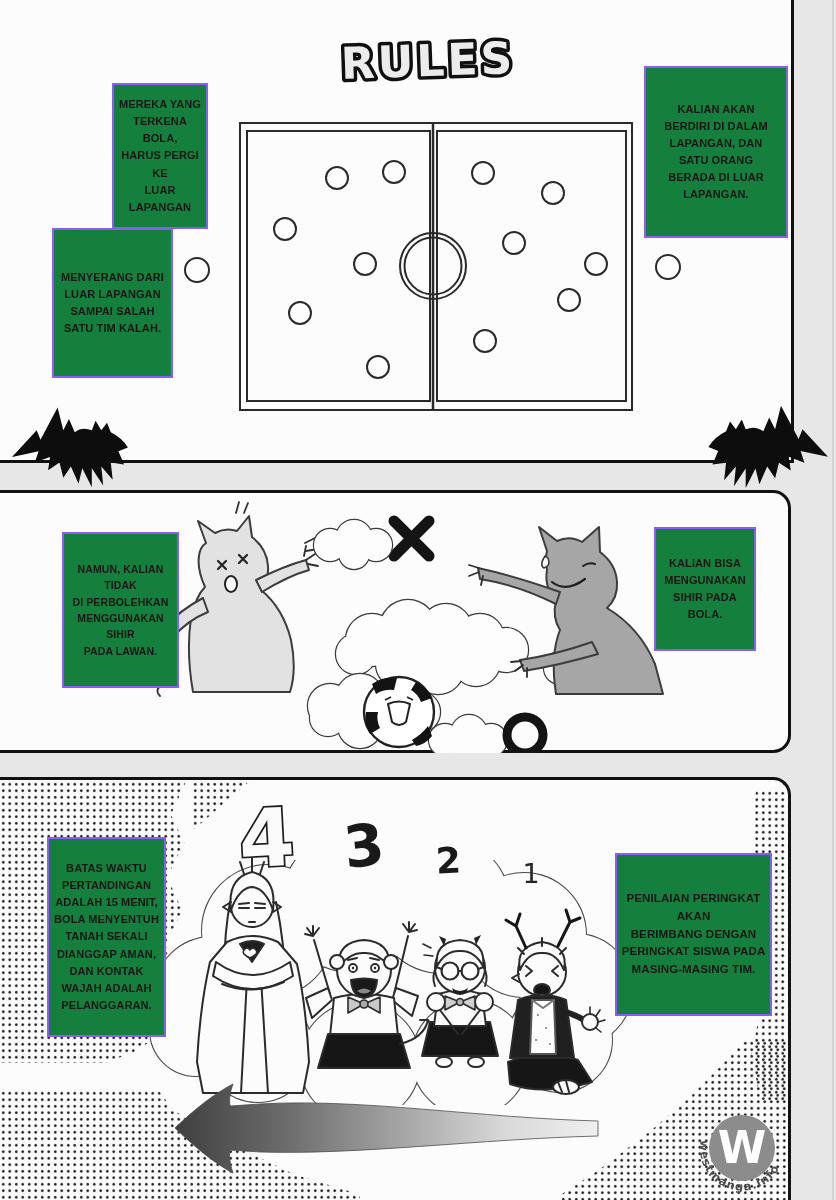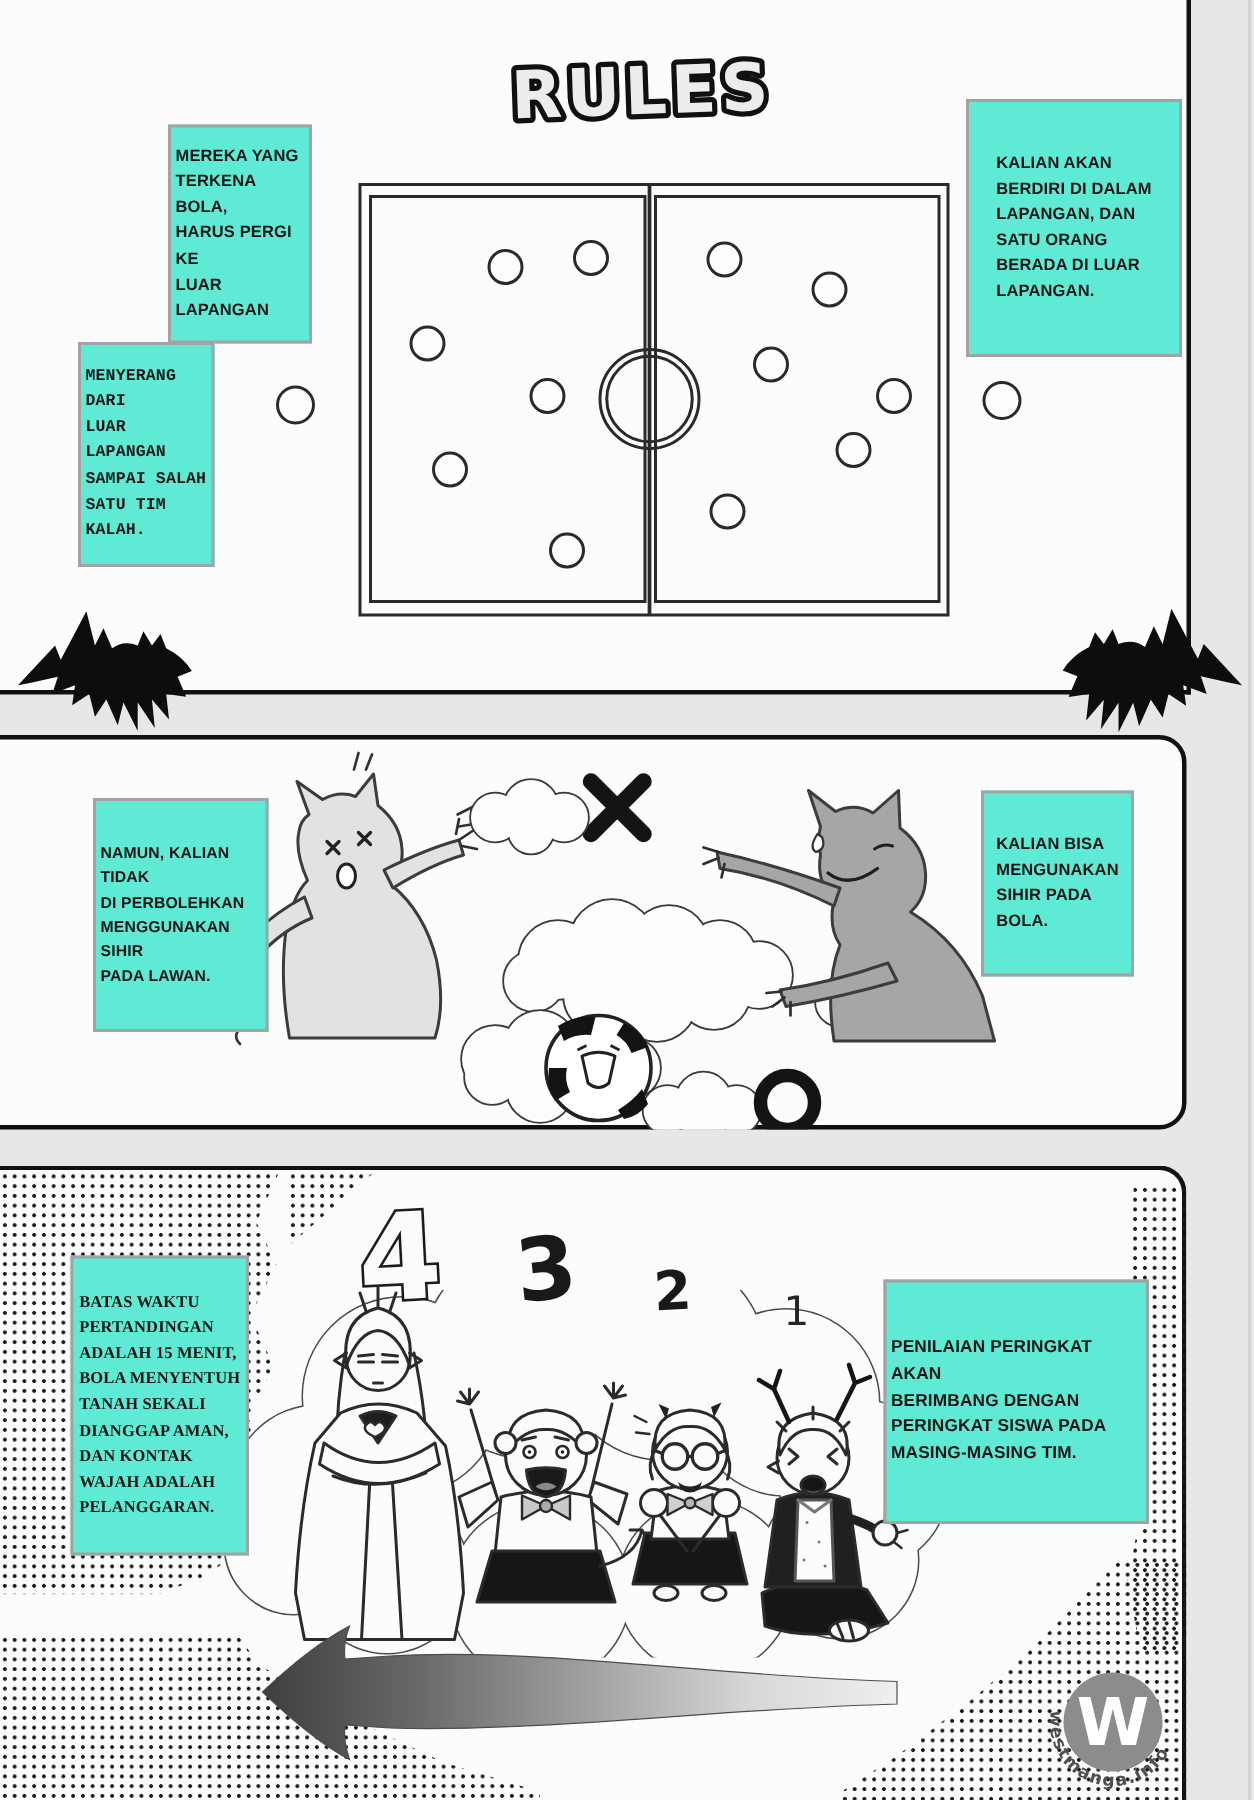--- a/index.html
+++ b/index.html
@@ -2,22 +2,22 @@
 <html><head>
 <meta charset="utf-8">
 <style>
   html,body{margin:0;padding:0;background:#cfcfcf;}
   .page{position:relative;width:836px;height:1200px;overflow:hidden;background:#e7e7e7;
         font-family:"Liberation Sans",sans-serif;}
   .panel{position:absolute;background:#fcfcfc;border:3px solid #111;box-sizing:border-box;z-index:1;}
   #panel-1{left:-10px;top:-10px;width:804px;height:473px;border-left:none;border-top:none;}
   #panel-2{left:-30px;top:490px;width:821px;height:263px;border-radius:18px;}
   #panel-3{left:-30px;top:777px;width:821px;height:510px;border-radius:18px 18px 0 0;border-bottom:none;}
-  .tbox{position:absolute;background:#5eead4;border:2px solid #a3a3a3;box-sizing:border-box;
-        display:flex;align-items:center;justify-content:center;
+  .tbox{position:absolute;background:#15803d;border:2px solid #8b5cf6;box-sizing:border-box;
+        display:flex;align-items:center;justify-content:center;text-align:center;
         font-weight:bold;font-size:11px;line-height:1.55;color:#151515;white-space:pre-line;
         letter-spacing:.1px;z-index:6;padding:3px;}
   .dots{position:absolute;z-index:2;
         background-image:radial-gradient(circle,#1a1a1a 1.1px,transparent 1.45px);
         background-size:6.5px 6.5px;}
   .lay{position:absolute;z-index:3;}
   svg text{font-family:"DejaVu Sans","Liberation Sans",sans-serif;}
   .edge-line{position:absolute;left:832px;top:0;width:2px;height:1200px;background:#d4d4d4;z-index:0;}
 </style>
 </head>
@@ -59,21 +59,21 @@
     <g id="dots-outside" fill="#fdfdfd" stroke="#2a2a2a" stroke-width="2">
         <circle cx="197" cy="270" r="12"></circle>
         <circle cx="668" cy="267" r="12"></circle>
       </g>
   </svg>
 
   <div class="tbox" style="left:112px;top:83px;width:96px;height:146px;">MEREKA YANG
 TERKENA BOLA,
 HARUS PERGI KE
 LUAR LAPANGAN</div>
-  <div class="tbox" style="left:52px;top:228px;width:91px;height:150px;font-family:Liberation Mono, monospace;">MENYERANG DARI
+  <div class="tbox" style="left:52px;top:228px;width:121px;height:150px;">MENYERANG DARI
 LUAR LAPANGAN
 SAMPAI SALAH
 SATU TIM KALAH.</div>
   <div class="tbox" style="left:644px;top:66px;width:144px;height:172px;">KALIAN AKAN
 BERDIRI DI DALAM
 LAPANGAN, DAN
 SATU ORANG
 BERADA DI LUAR
 LAPANGAN.</div>
 
@@ -317,30 +317,30 @@
         <path d="M526,948 L516,926 M516,926 L506,920 M516,926 L520,914"></path>
         <path d="M558,946 L570,922 M570,922 L580,918 M570,922 L566,910"></path>
       </g>
       <path d="M526,966 l6,5 l-6,5 M558,966 l-6,5 l6,5"></path>
       <ellipse cx="542" cy="990" rx="8" ry="6" fill="#161616"></ellipse>
       <path fill="#888" stroke="none" d="M536,992 q6,5 12,0 q-6,6 -12,0 Z"></path>
       <path d="M519,974 l-7,4 7,4"></path>
     </g>
   </svg>
 
-  <div class="tbox" style="left:47px;top:837px;width:119px;height:200px;font-family:Liberation Serif, serif;">BATAS WAKTU
+  <div class="tbox" style="left:47px;top:837px;width:119px;height:200px;">BATAS WAKTU
 PERTANDINGAN
 ADALAH 15 MENIT,
 BOLA MENYENTUH
 TANAH SEKALI
 DIANGGAP AMAN,
 DAN KONTAK
 WAJAH ADALAH
 PELANGGARAN.</div>
-  <div class="tbox" style="left:589px;top:853px;width:177px;height:163px;font-size:11.5px;">PENILAIAN PERINGKAT AKAN
+  <div class="tbox" style="left:615px;top:853px;width:157px;height:163px;font-size:11.5px;">PENILAIAN PERINGKAT AKAN
 BERIMBANG DENGAN
 PERINGKAT SISWA PADA
 MASING-MASING TIM.</div>
 
   <svg class="lay" style="left:160px;top:1075px;z-index:5;" width="450" height="110" viewBox="160 1075 450 110">
     <defs>
       <linearGradient id="arrowGrad" x1="176" y1="0" x2="598" y2="0" gradientUnits="userSpaceOnUse">
         <stop offset="0" stop-color="#3f3f3f"></stop>
           <stop offset="0.25" stop-color="#6a6a6a"></stop>
         <stop offset="0.5" stop-color="#9e9e9e"></stop>

